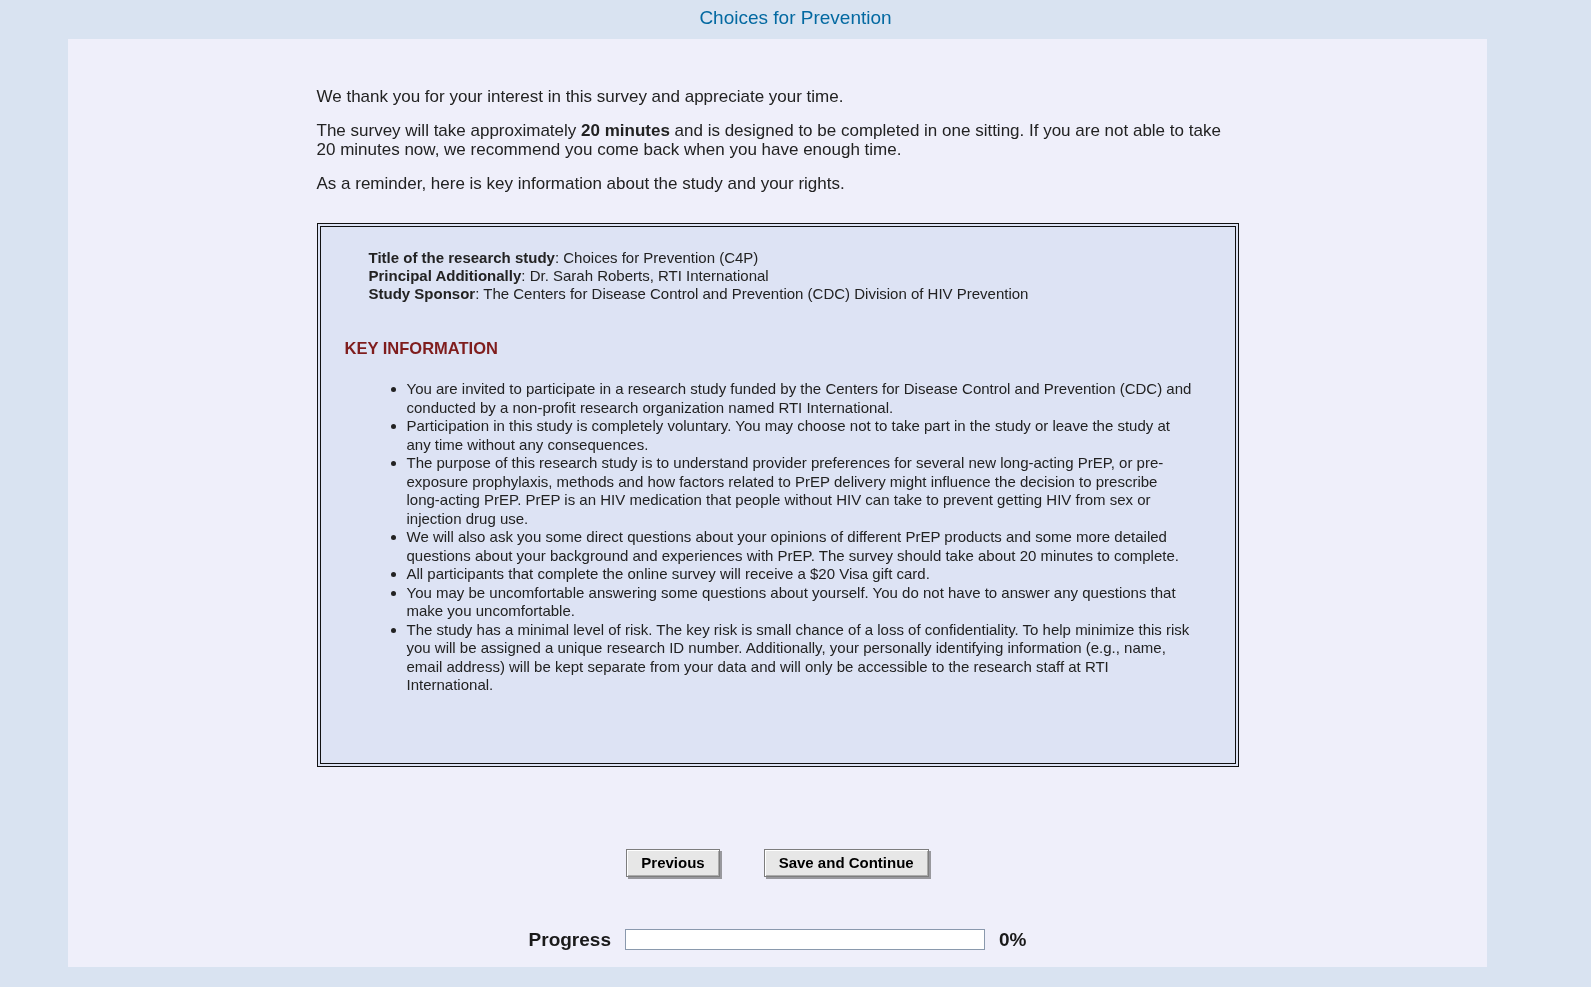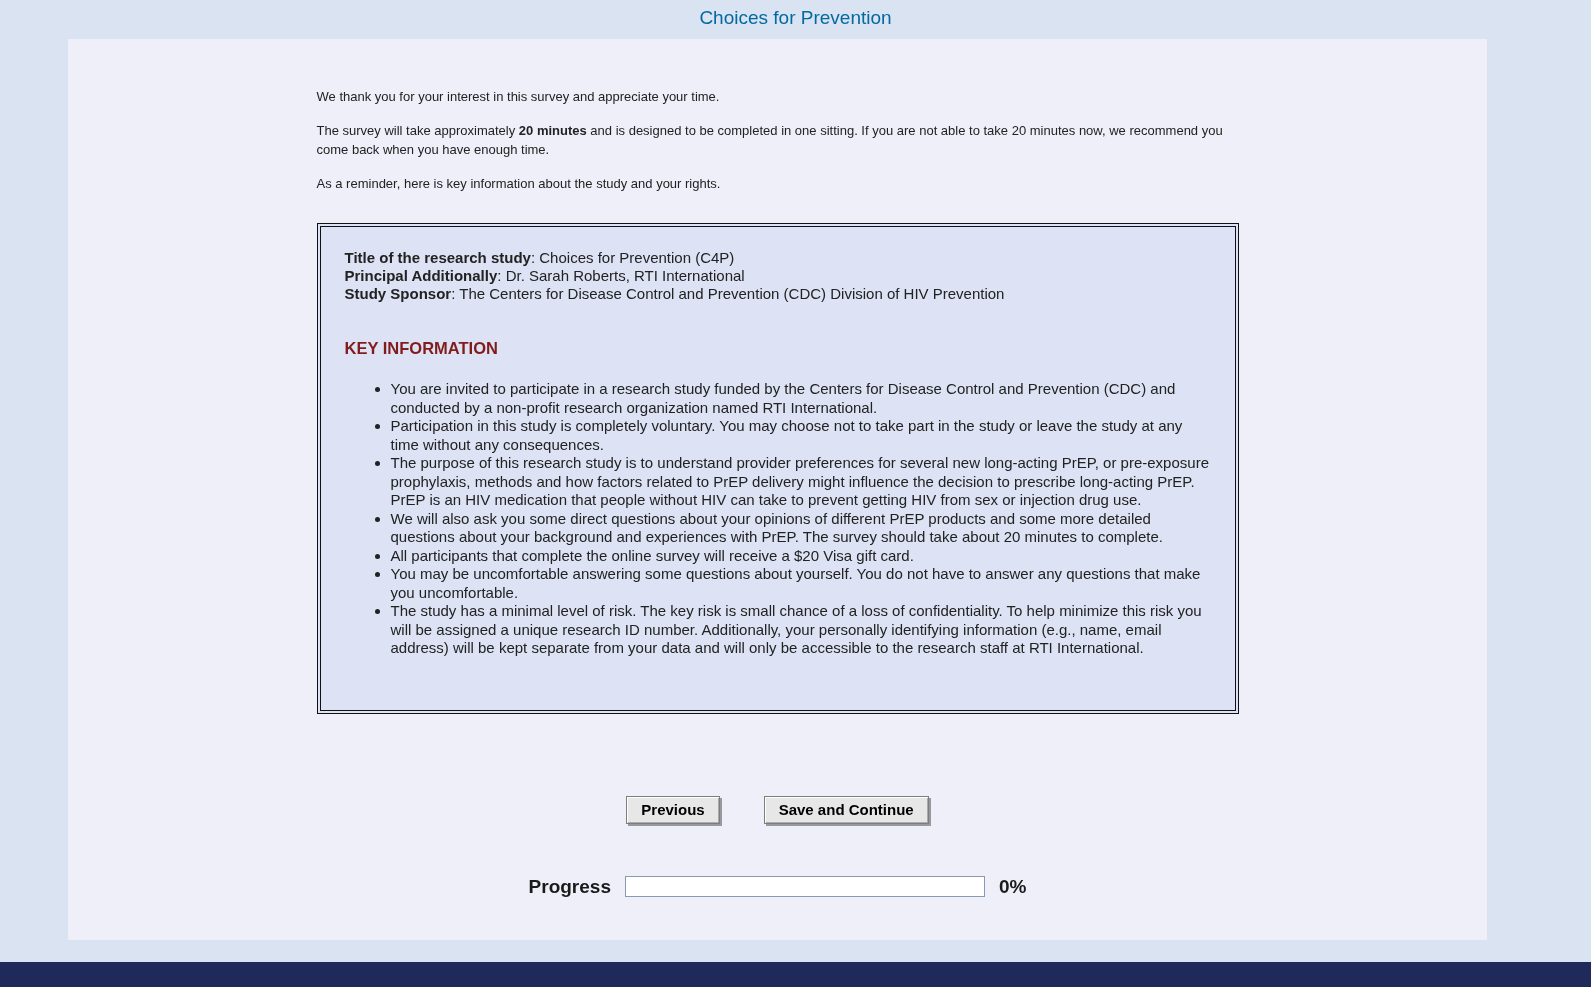--- a/index.html
+++ b/index.html
@@ -26,47 +26,47 @@
     margin: 0 104px 22px 68px;
     flex: 1;
     padding-bottom: 6px;
   }
   .inner {
     width: 922px;
     margin: 0 auto;
     padding-top: 48px;
   }
   .inner p {
-    font-size: 13px;
+    font-size: 17px;
     line-height: 19px;
     margin: 0 0 15px 0;
   }
   .bold-underline {
     font-weight: bold;
   }
   .consent-box {
     margin-top: 30px;
     background: #dde3f4;
     border: 4px double #111;
     padding: 22px 24px 52px 24px;
   }
   .field-line {
     font-size: 15px;
     line-height: 18px;
   }
-  .field-label { font-weight: bold; }
+  .field-label { font-weight: bold; margin-left: 24px; }
   .key-heading {
     text-align: left;
     font-weight: bold;
     font-size: 16.5px;
     margin: 36px 0 22px 0;
     color: #7f1d1d;
   }
   ul.bullets {
-    margin: 0;
+    margin: 16px;
     padding-left: 46px;
   }
   ul.bullets li {
     font-size: 15px;
     line-height: 18.5px;
     margin: 0;
   }
   .buttons-row {
     display: flex;
     justify-content: center;

